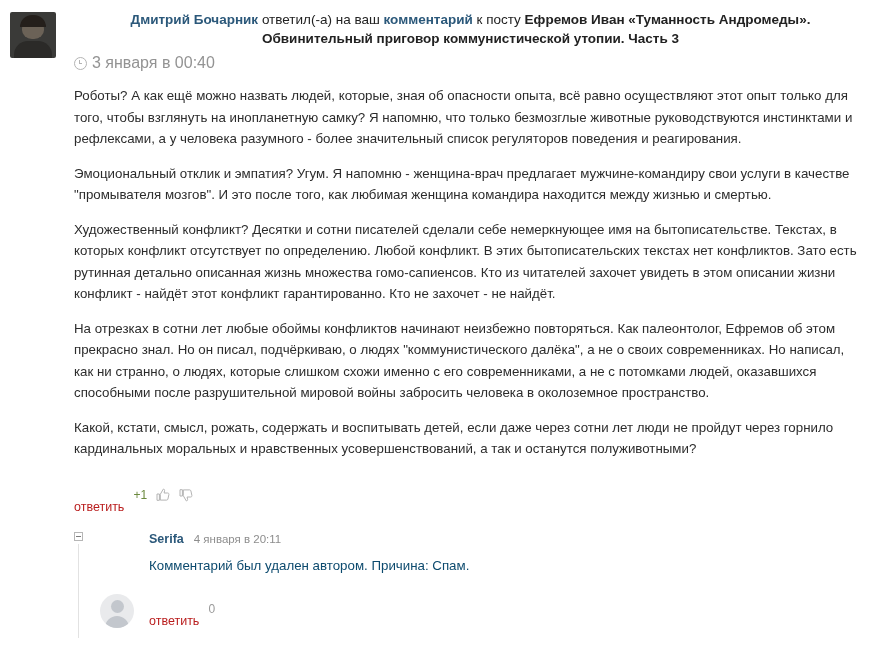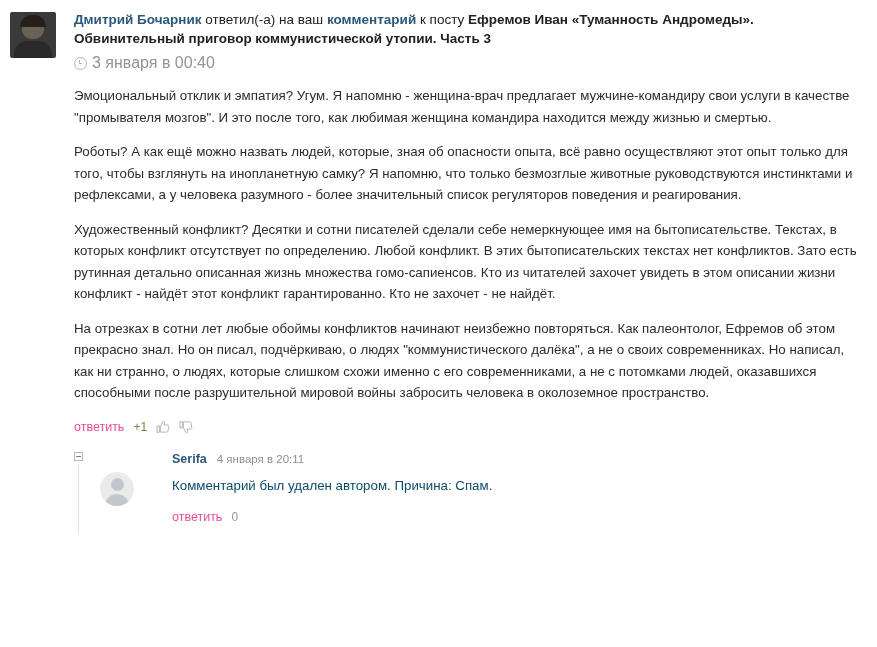--- a/index.html
+++ b/index.html
@@ -75,20 +75,21 @@
     flex: 1 1 auto;
     padding-left: 16px;
     min-width: 0;
   }
 
   .headline {
     font-size: 13.5px;
     line-height: 19px;
     color: #222222;
     font-weight: bold;
+    text-align: center;
   }
   .headline .plain {
     font-weight: normal;
   }
   a.link {
     color: #2b587a;
     text-decoration: none;
     cursor: pointer;
   }
   .author-name { color: #2b587a; font-weight: bold; }
@@ -140,23 +141,24 @@
 
   
   .actions {
     margin-top: 16px;
     display: flex;
     align-items: center;
     gap: 9px;
     font-size: 12.5px;
   }
   .reply-link {
-    color: #ec4899;
+    color: #b91c1c;
     text-decoration: none;
     cursor: pointer;
+    margin-top: 24px;
   }
   .score {
     color: #6c8a3f;
     font-size: 12px;
   }
   .score.zero { color: #9a9a9a; }
   .thumb {
     width: 14px;
     height: 14px;
     cursor: pointer;
@@ -194,22 +196,21 @@
     position: absolute;
     left: 4px;
     top: 12px;
     bottom: -10px;
     width: 1px;
     background: #e2e2e2;
   }
   .reply {
     margin-left: 26px;
     display: flex;
-    align-items: center;
-    gap: 23px;
+    align-items: flex-end;
   }
   .reply .avatar-wrap { width: 36px; }
   .reply .avatar {
     width: 34px;
     height: 34px;
     border-radius: 50%;
     background: #e9eaec;
   }
   .reply .avatar::before {
     left: 11px;
@@ -270,24 +271,25 @@
 
       <div class="headline">
         <a class="link author-name" href="#">Дмитрий Бочарник</a><span class="plain"> ответил(-а) на ваш </span><a class="link" href="#">комментарий</a><span class="plain"> к посту </span><span>Ефремов Иван «Туманность Андромеды». Обвинительный приговор коммунистической утопии. Часть 3</span>
       </div>
 
       <div class="date-row">
         <span class="clock-icon"></span>
         <span>3 января в 00:40</span>
       </div>
 
+      <div class="text-block">Роботы? А как ещё можно назвать людей, которые, зная об опасности опыта, всё равно осуществляют этот опыт только для того, чтобы взглянуть на инопланетную самку? Я напомню, что только безмозглые животные руководствуются инстинктами и рефлексами, а у человека разумного - более значительный список регуляторов поведения и реагирования.</div>
       <div class="text-block">Эмоциональный отклик и эмпатия? Угум. Я напомню - женщина-врач предлагает мужчине-командиру свои услуги в качестве "промывателя мозгов". И это после того, как любимая женщина командира находится между жизнью и смертью.</div>
-      <div class="text-block">Роботы? А как ещё можно назвать людей, которые, зная об опасности опыта, всё равно осуществляют этот опыт только для того, чтобы взглянуть на инопланетную самку? Я напомню, что только безмозглые животные руководствуются инстинктами и рефлексами, а у человека разумного - более значительный список регуляторов поведения и реагирования.</div>
       <div class="text-block">Художественный конфликт? Десятки и сотни писателей сделали себе немеркнующее имя на бытописательстве. Текстах, в которых конфликт отсутствует по определению. Любой конфликт. В этих бытописательских текстах нет конфликтов. Зато есть рутинная детально описанная жизнь множества гомо-сапиенсов. Кто из читателей захочет увидеть в этом описании жизни конфликт - найдёт этот конфликт гарантированно. Кто не захочет - не найдёт.</div>
       <div class="text-block">На отрезках в сотни лет любые обоймы конфликтов начинают неизбежно повторяться. Как палеонтолог, Ефремов об этом прекрасно знал. Но он писал, подчёркиваю, о людях "коммунистического далёка", а не о своих современниках. Но написал, как ни странно, о людях, которые слишком схожи именно с его современниками, а не с потомками людей, оказавшихся способными после разрушительной мировой войны забросить человека в околоземное пространство.</div>
+      <div class="text-block">Какой, кстати, смысл, рожать, содержать и воспитывать детей, если даже через сотни лет люди не пройдут через горнило кардинальных моральных и нравственных усовершенствований, а так и останутся полуживотными?</div>
 
       <div class="actions">
         <a class="reply-link" href="#">ответить</a>
         <span class="score">+1</span>
         <span class="thumb">
           <svg viewBox="0 0 14 14" width="14" height="14" aria-hidden="true">
             <path d="M1 6h2.4v6.3H1zM4.3 6.3 7.2 1.2c.9-.2 1.6.5 1.4 1.4L8.1 5h3.6c.8 0 1.4.7 1.2 1.5l-1 4.6c-.1.6-.7 1-1.3 1H4.3z" fill="none" stroke="#9a9a9a" stroke-width="1"></path>
           </svg>
         </span>
         <span class="thumb">

